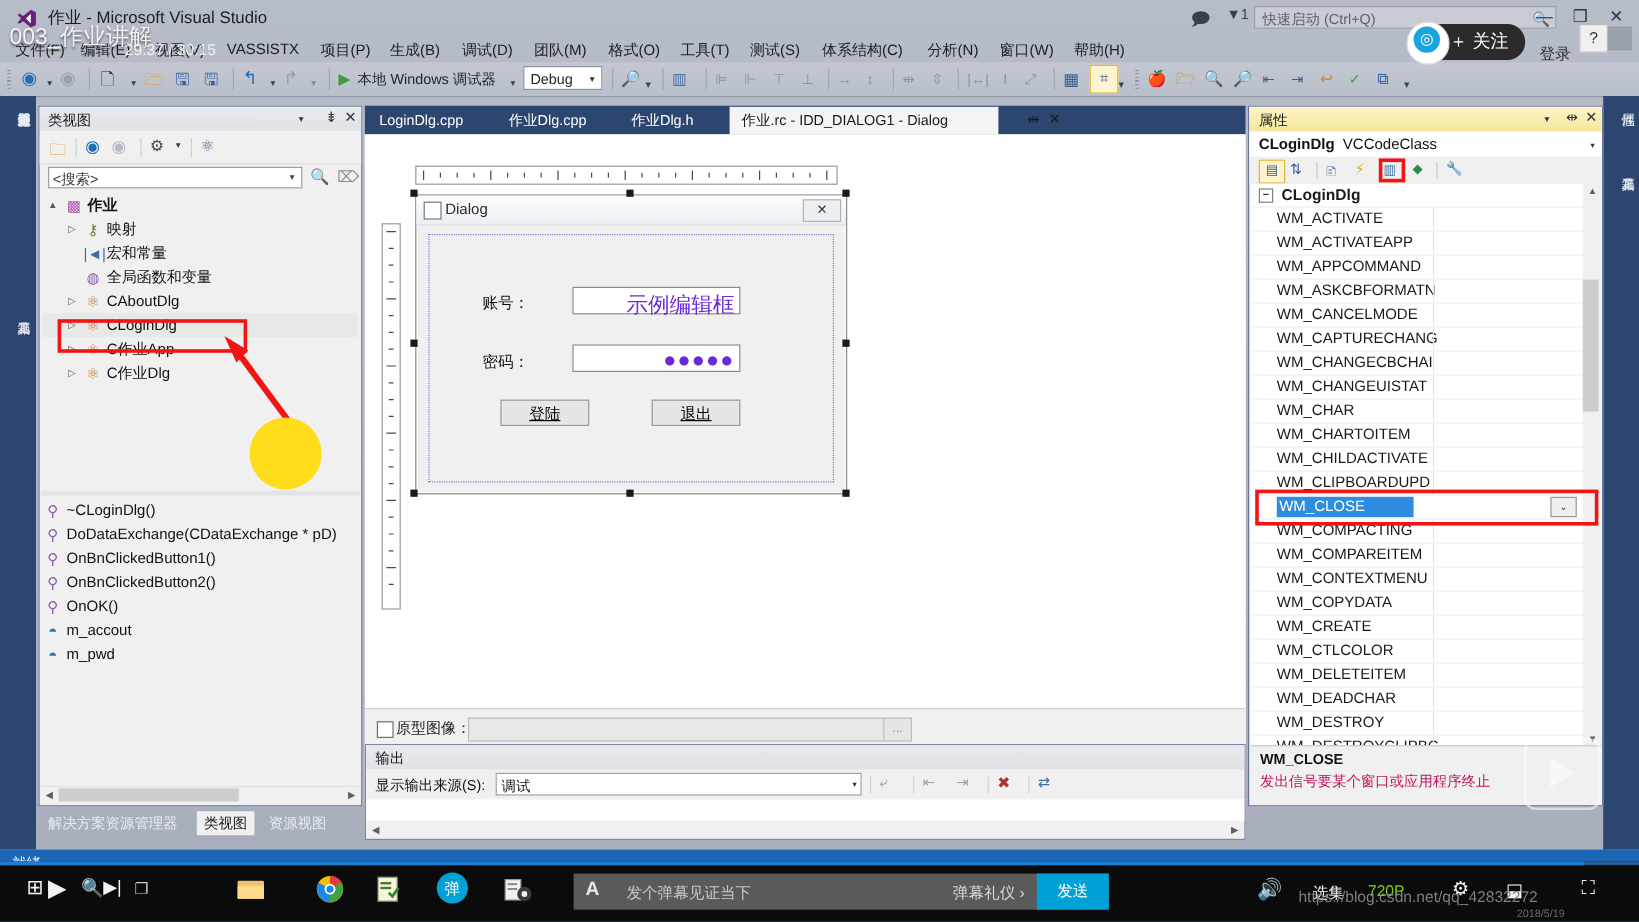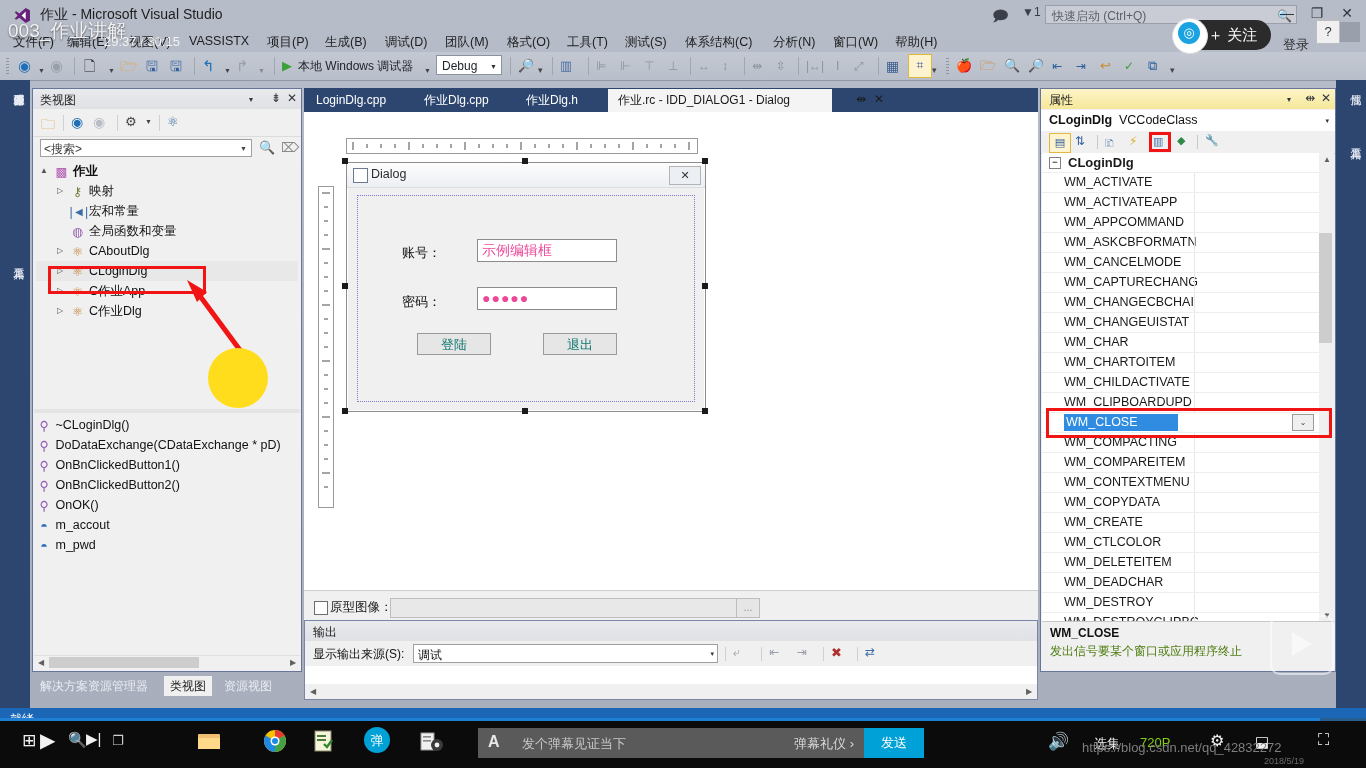--- a/index.html
+++ b/index.html
@@ -101,23 +101,23 @@
   #dlg-capicon{position:absolute;left:6px;top:5px;width:13px;height:13px;
       background:#fff;border:1px solid #6b7a8c;}
   #dlg-captext{position:absolute;left:24px;top:4px;font-size:12.5px;color:#2b2b2b;}
   #dlg-close{position:absolute;right:4px;top:3px;width:30px;height:17px;
       background:#eceff3;border:1px solid #b4b4b4;color:#333;font-size:11px;
       text-align:center;line-height:16px;}
   #dlg-guide{position:absolute;left:10px;top:32px;width:336px;height:205px;
       border:1px dotted #7b7bd0;}
   .dlg-lab{position:absolute;font-size:13px;color:#111;}
   .dlg-edit{position:absolute;background:#fff;border:1px solid #8b8b8b;
-      font-size:14px;color:#ec4899;padding:2px 4px;box-sizing:border-box;}
+      font-size:18px;color:#6d28d9;padding:2px 4px;box-sizing:border-box;text-align:right;}
   .dlg-btn{position:absolute;background:#e6e6e6;border:1px solid #9a9a9a;
-      font-size:13px;color:#0f766e;text-align:center;box-sizing:border-box;}
+      font-size:13px;color:#000000;text-align:center;box-sizing:border-box;text-decoration:underline;}
   .handle{position:absolute;width:6px;height:6px;background:#1a1a1a;}
   
   #protobar{position:absolute;left:0;top:478px;width:734px;height:56px;
       background:#f0f0f0;border-top:1px solid #cfcfcf;}
   #proto-cb{position:absolute;left:10px;top:10px;width:12px;height:12px;
       background:#fff;border:1px solid #6d6d6d;}
   #proto-lab{position:absolute;left:26px;top:8px;font-size:12.5px;color:#1a1a1a;}
   #proto-input{position:absolute;left:86px;top:7px;width:346px;height:18px;
       background:#e8e8e8;border:1px solid #bdbdbd;}
   #proto-browse{position:absolute;left:432px;top:7px;width:22px;height:18px;
@@ -176,21 +176,21 @@
   .prow.sel .pname{position:absolute;left:22px;top:1px;width:112px;height:17px;
       background:#2f8ce0;color:#fff;padding-left:2px;line-height:17px;}
   .prow.sel .pdd{position:absolute;left:250px;top:1px;width:22px;height:17px;
       background:#efefef;border:1px solid #9a9a9a;color:#444;font-size:8px;
       text-align:center;line-height:16px;box-sizing:border-box;}
   #pr-vscroll{position:absolute;right:1px;top:64px;width:15px;height:470px;background:#f0f0f0;}
   #pr-vthumb{position:absolute;right:2px;top:80px;width:13px;height:110px;background:#cdcdcd;}
   #pr-desc{position:absolute;left:1px;bottom:1px;width:292px;height:48px;background:#f0f0f0;
       border-top:1px solid #c8c8c8;}
   #pr-desc-title{position:absolute;left:8px;top:4px;font-size:12px;color:#111;font-weight:bold;}
-  #pr-desc-text{position:absolute;left:8px;top:21px;font-size:12px;color:#4d7c0f;font-family:Liberation Serif, serif;}
+  #pr-desc-text{position:absolute;left:8px;top:21px;font-size:12px;color:#be185d;font-family:Liberation Serif, serif;}
 
   #rightstrip{position:absolute;right:0;top:80px;width:30px;height:628px;background:#2d4670;}
 
   
   #statusbar{position:absolute;left:0;top:708px;width:1366px;height:20px;background:#1b66b5;}
   #status-text{position:absolute;left:10px;top:3px;color:#fff;font-size:12px;}
 
   
   .anno-box{position:absolute;border:3px solid #f01414;pointer-events:none;}
   #anno-arrow{position:absolute;left:185px;top:278px;width:90px;height:110px;pointer-events:none;}

